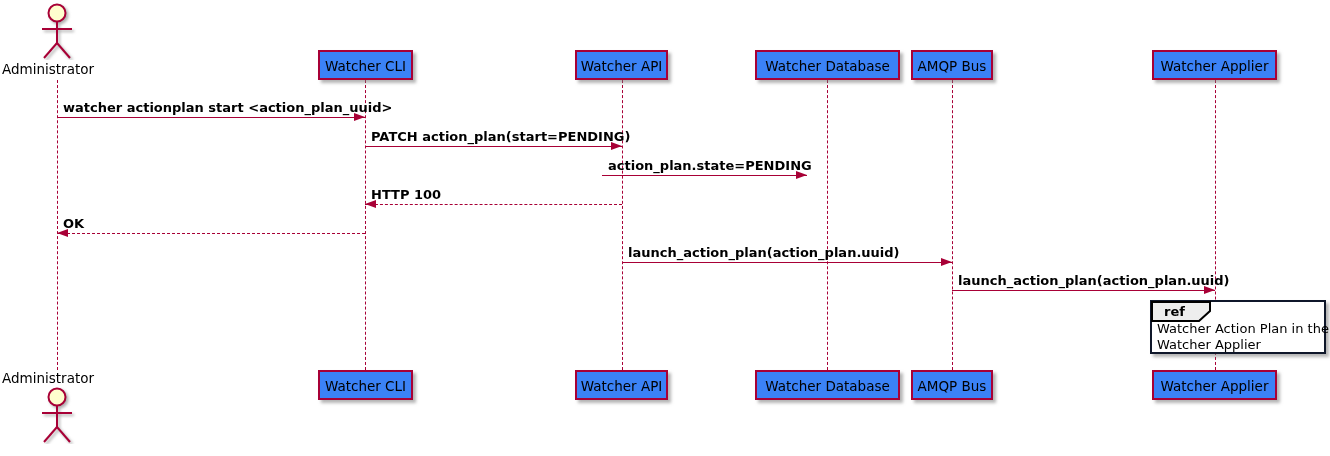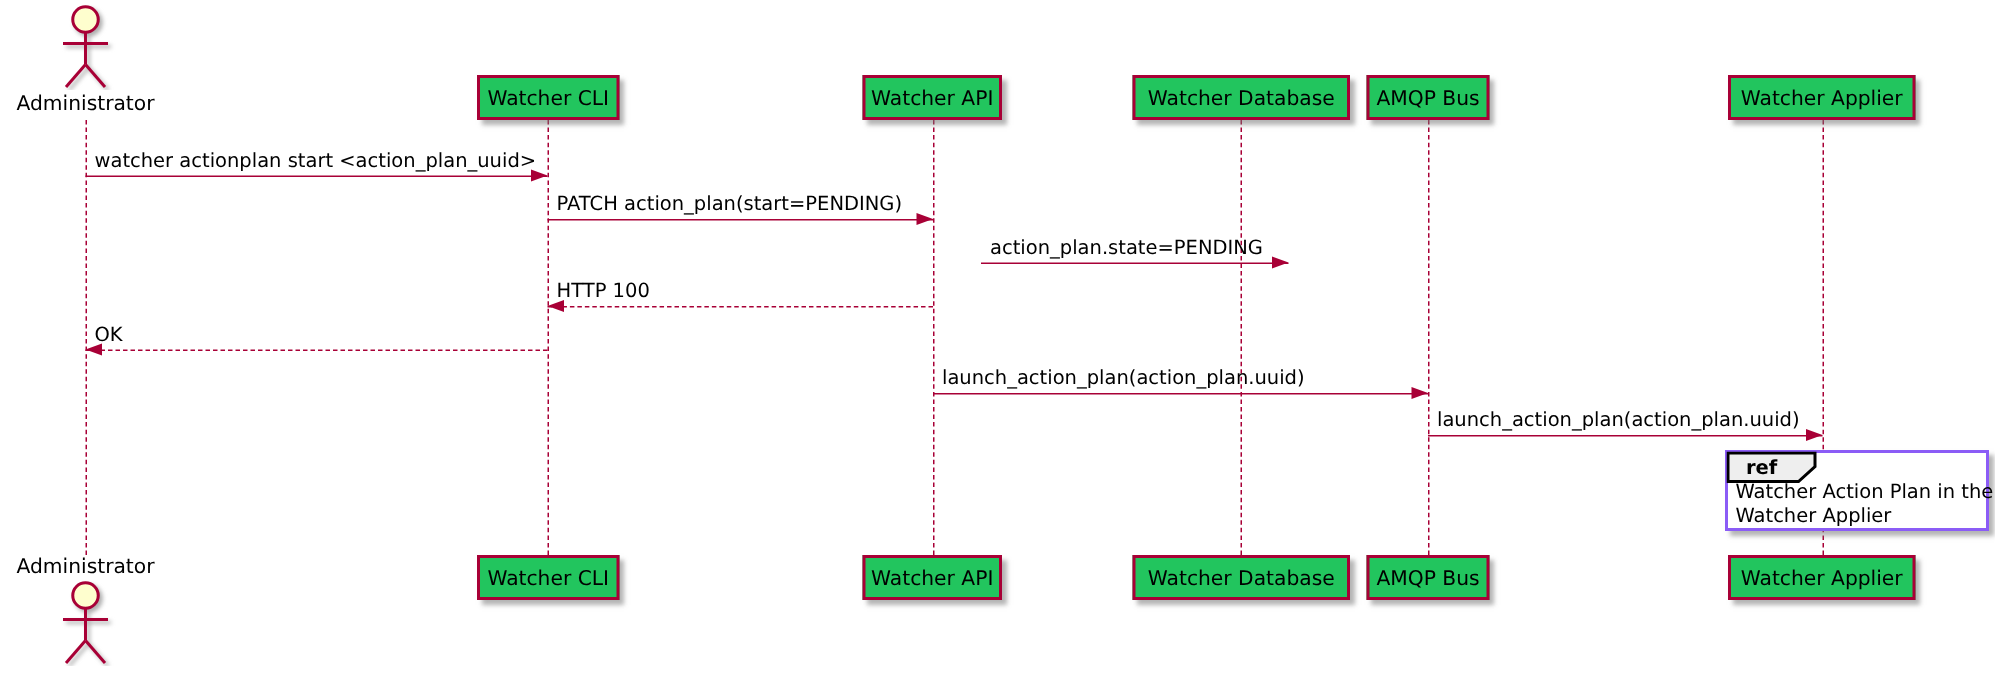--- a/index.html
+++ b/index.html
@@ -21,41 +21,41 @@
     z-index: 1;
   }
 
   
   .participant {
     position: absolute;
     height: 30px;
     line-height: 28px;
     box-sizing: border-box;
     text-align: center;
-    background: #22c55e;
+    background: #3b82f6;
     border: 2px solid #A80036;
     box-shadow: 3px 3px 3px rgba(120,120,120,0.55);
     font-size: 13.5px;
     white-space: nowrap;
     z-index: 3;
   }
 
   
   .actor-figure { position: absolute; z-index: 3; }
   .actor-label {
     position: absolute;
     width: 110px;
-    text-align: center;
+    text-align: left;
     font-size: 13.5px;
     z-index: 3;
     white-space: nowrap;
   }
 
   
-  .msg { position: absolute; z-index: 2; }
+  .msg { position: absolute; z-index: 2; font-weight: bold; }
   .msg-label {
     height: 15px;
     line-height: 15px;
     font-size: 13px;
     padding: 0 0 2px 6px;
     white-space: nowrap;
   }
   .msg-line {
     position: relative;
     height: 0;
@@ -72,21 +72,21 @@
   .arrowhead.right { right: 0; border-left: 11px solid #A80036; }
   .arrowhead.left  { left: 0;  border-right: 11px solid #A80036; }
 
   
   .ref-box {
     position: absolute;
     left: 1150px; top: 300px;
     width: 176px; height: 54px;
     box-sizing: border-box;
     background: #ffffff;
-    border: 2px solid #8b5cf6;
+    border: 2px solid #0f172a;
     box-shadow: 3px 3px 3px rgba(120,120,120,0.55);
     z-index: 5;
   }
   .ref-header { position: absolute; left: -1px; top: -1px; }
   .ref-text {
     position: absolute;
     left: 5px; top: 19px;
     font-size: 13px;
     line-height: 16px;
     white-space: nowrap;
@@ -130,21 +130,21 @@
     </div>
   </div>
 
   <div class="msg" style="left:365px; top:129px; width:257px;">
     <div class="msg-label">PATCH action_plan(start=PENDING)</div>
     <div class="msg-line">
       <span class="arrowhead right"></span>
     </div>
   </div>
 
-  <div class="msg" style="left:654px; top:158px; width:205px;">
+  <div class="msg" style="left:602px; top:158px; width:205px;">
     <div class="msg-label">action_plan.state=PENDING</div>
     <div class="msg-line">
       <span class="arrowhead right"></span>
     </div>
   </div>
 
   <div class="msg" style="left:365px; top:187px; width:257px;">
     <div class="msg-label">HTTP 100</div>
     <div class="msg-line dashed">
       <span class="arrowhead left"></span>

